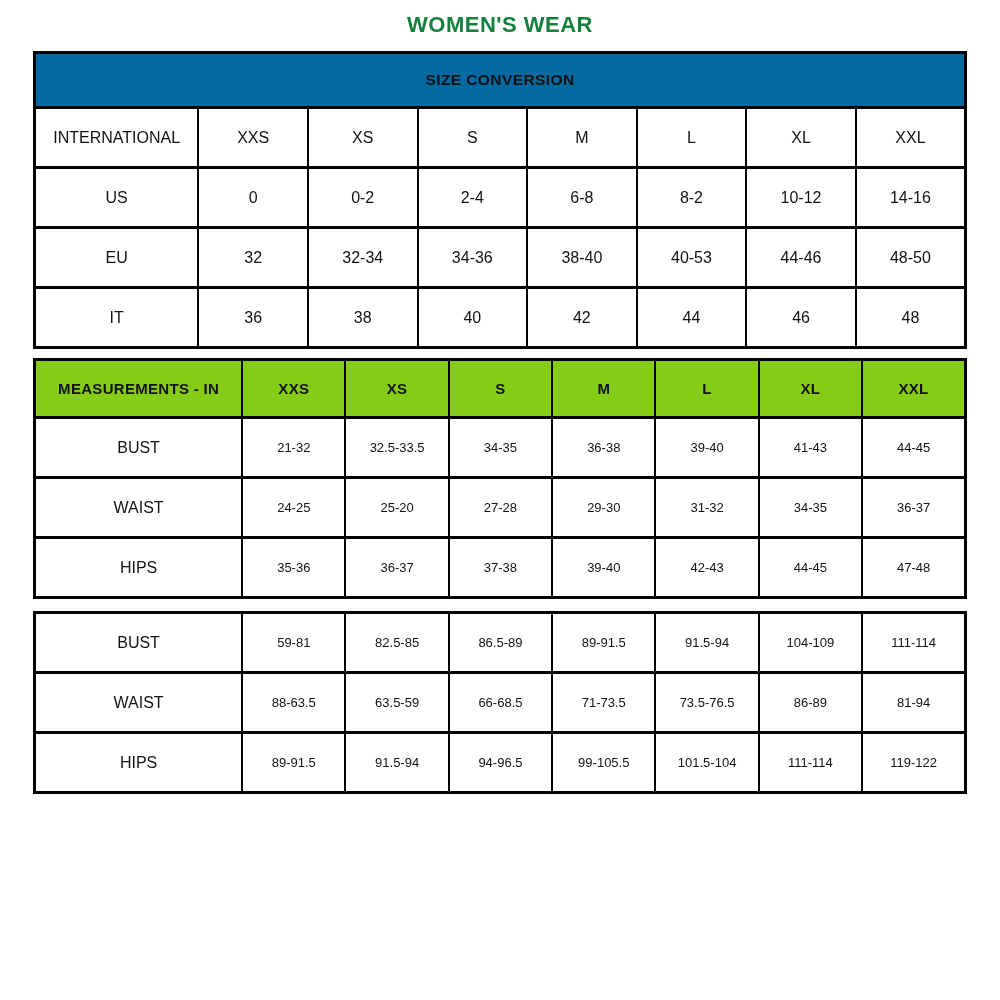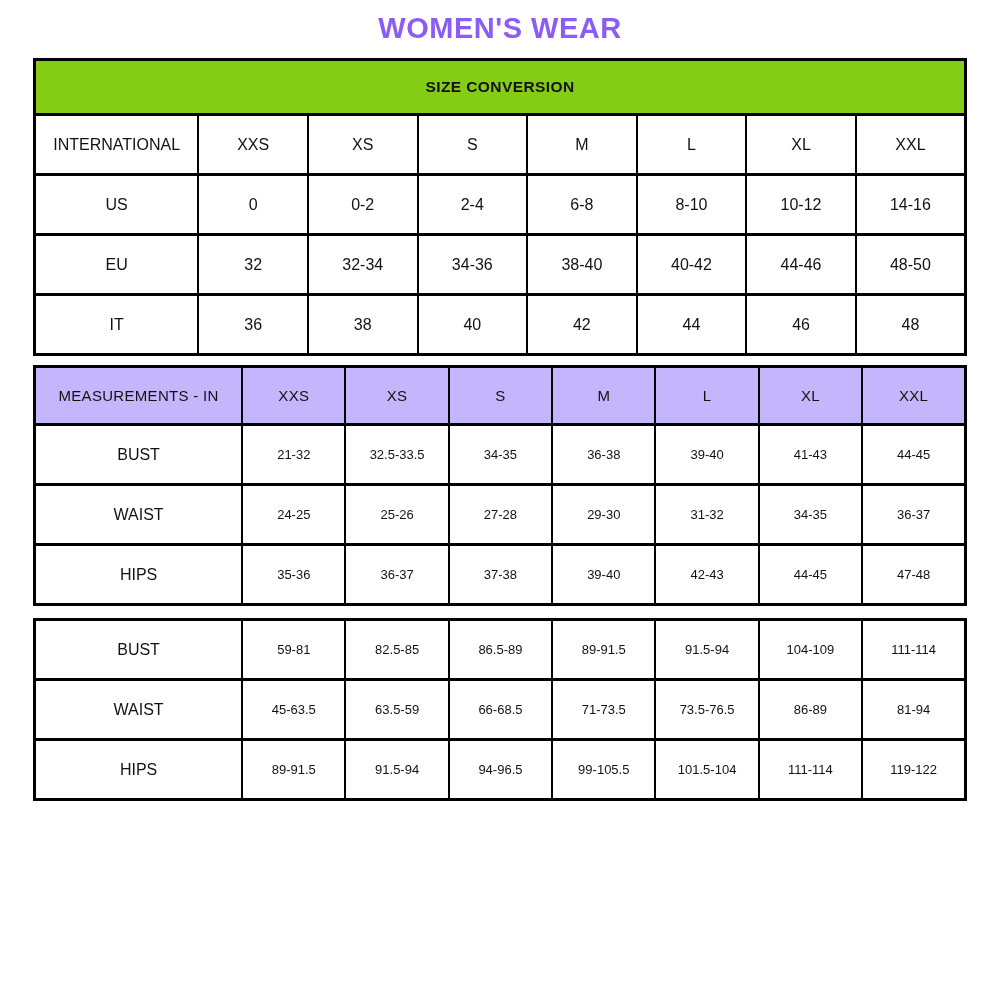--- a/index.html
+++ b/index.html
@@ -6,24 +6,24 @@
   body {
     width: 1000px; height: 1000px;
     font-family: "Liberation Sans", "DejaVu Sans", sans-serif;
     color: #121212;
     -webkit-font-smoothing: antialiased;
   }
   .page { width: 934px; margin: 0 auto; padding-top: 12px; }
   h1.title {
     margin: 0 0 13px 0;
     text-align: center;
-    font-size: 29px;
+    font-size: 22px;
     font-weight: bold;
     letter-spacing: 0.5px;
-    color: #8b5cf6;
+    color: #15803d;
   }
   table {
     width: 100%;
     border-collapse: collapse;
     table-layout: fixed;
     border: 3px solid #000;
   }
   td {
     border-left: 2px solid #000;
     border-right: 2px solid #000;
@@ -31,31 +31,31 @@
     border-bottom: 3px solid #000;
     text-align: center;
     vertical-align: middle;
     padding: 0 4px;
     overflow: hidden;
     white-space: nowrap;
   }
   
   .t-conv .band td {
     height: 52px;
-    background: #84cc16;
+    background: #0369a1;
     font-weight: bold;
     font-size: 15.5px;
     letter-spacing: 0.4px;
   }
   .t-conv td { height: 57px; font-size: 16px; }
   
   .t-meas .head td {
     height: 55px;
-    background: #c4b5fd;
-    font-weight: normal;
+    background: #84cc16;
+    font-weight: bold;
     font-size: 15px;
     letter-spacing: 0.3px;
   }
   .t-meas td { height: 57px; font-size: 13px; }
   .t-meas td.lbl { font-size: 16px; margin-left: 48px; }
   .gap-sm { height: 9px; }
   .gap-md { height: 12px; }
 </style>
 </head>
 <body>
@@ -88,31 +88,31 @@
         <td>L</td>
         <td>XL</td>
         <td>XXL</td>
       </tr>
       <tr>
         <td>US</td>
         <td>0</td>
         <td>0-2</td>
         <td>2-4</td>
         <td>6-8</td>
-        <td>8-10</td>
+        <td>8-2</td>
         <td>10-12</td>
         <td>14-16</td>
       </tr>
       <tr>
         <td>EU</td>
         <td>32</td>
         <td>32-34</td>
         <td>34-36</td>
         <td>38-40</td>
-        <td>40-42</td>
+        <td>40-53</td>
         <td>44-46</td>
         <td>48-50</td>
       </tr>
       <tr>
         <td>IT</td>
         <td>36</td>
         <td>38</td>
         <td>40</td>
         <td>42</td>
         <td>44</td>
@@ -152,21 +152,21 @@
         <td>32.5-33.5</td>
         <td>34-35</td>
         <td>36-38</td>
         <td>39-40</td>
         <td>41-43</td>
         <td>44-45</td>
       </tr>
       <tr>
         <td class="lbl">WAIST</td>
         <td>24-25</td>
-        <td>25-26</td>
+        <td>25-20</td>
         <td>27-28</td>
         <td>29-30</td>
         <td>31-32</td>
         <td>34-35</td>
         <td>36-37</td>
       </tr>
       <tr>
         <td class="lbl">HIPS</td>
         <td>35-36</td>
         <td>36-37</td>
@@ -198,21 +198,21 @@
         <td>59-81</td>
         <td>82.5-85</td>
         <td>86.5-89</td>
         <td>89-91.5</td>
         <td>91.5-94</td>
         <td>104-109</td>
         <td>111-114</td>
       </tr>
       <tr>
         <td class="lbl">WAIST</td>
-        <td>45-63.5</td>
+        <td>88-63.5</td>
         <td>63.5-59</td>
         <td>66-68.5</td>
         <td>71-73.5</td>
         <td>73.5-76.5</td>
         <td>86-89</td>
         <td>81-94</td>
       </tr>
       <tr>
         <td class="lbl">HIPS</td>
         <td>89-91.5</td>

